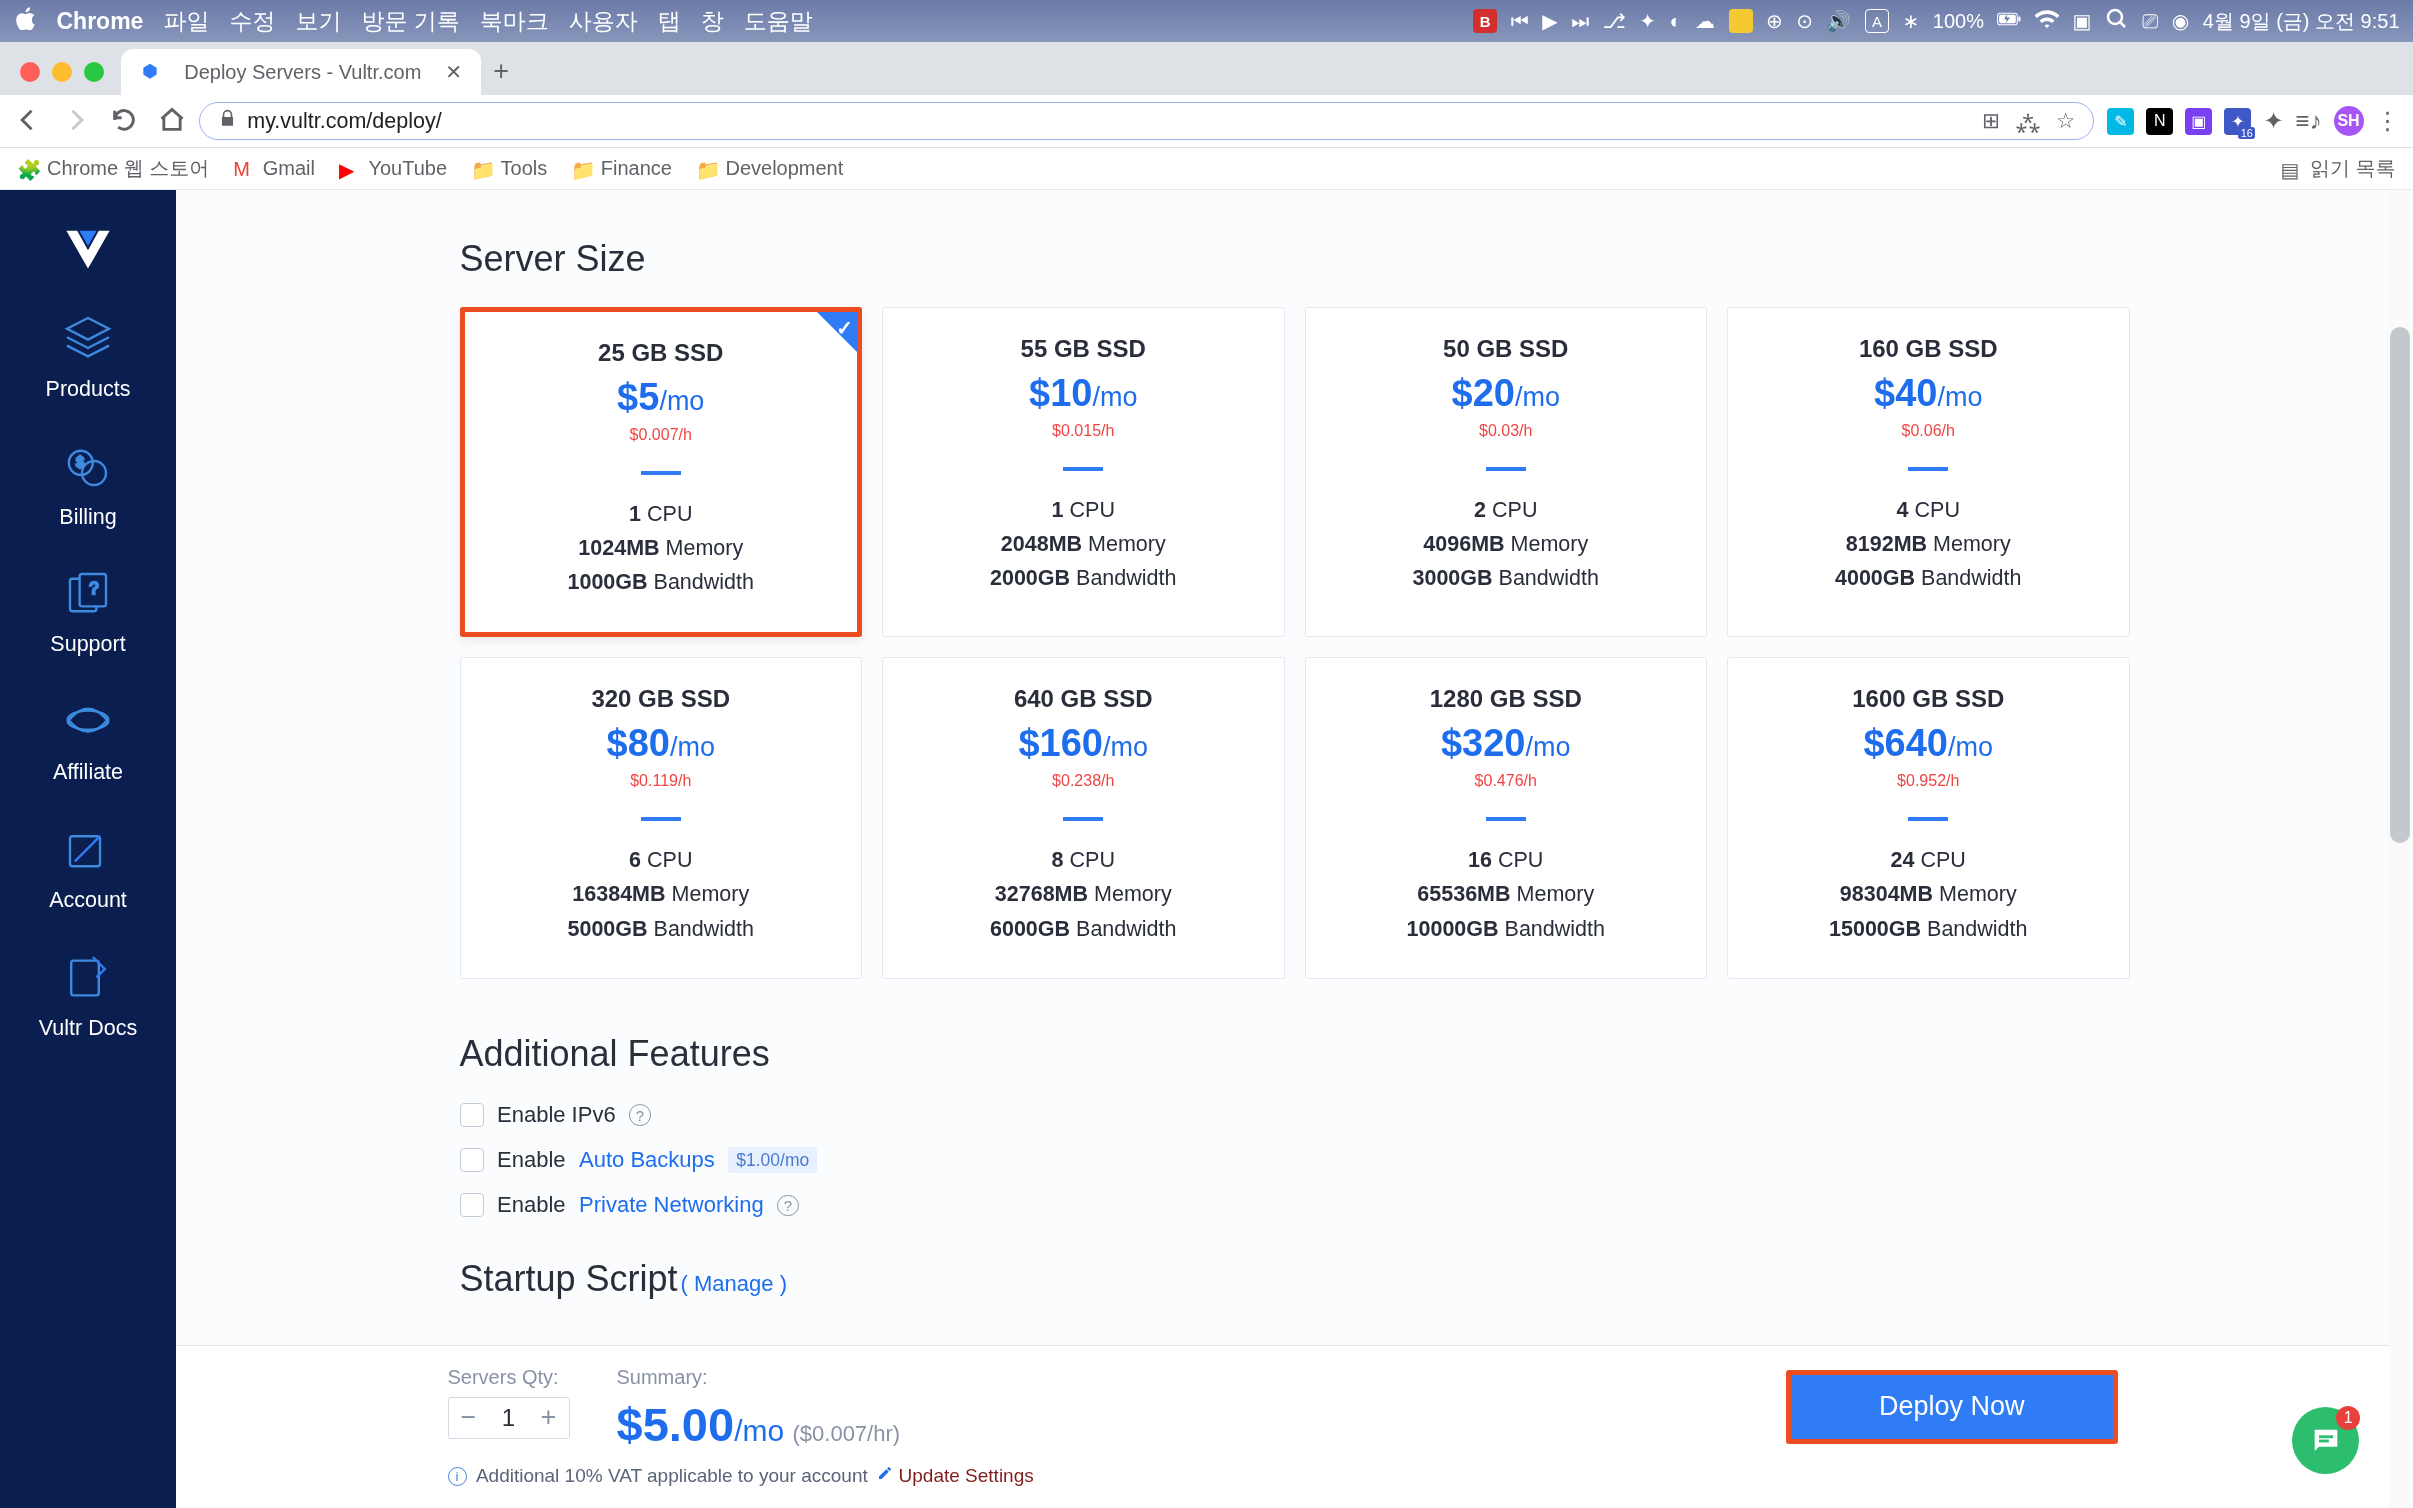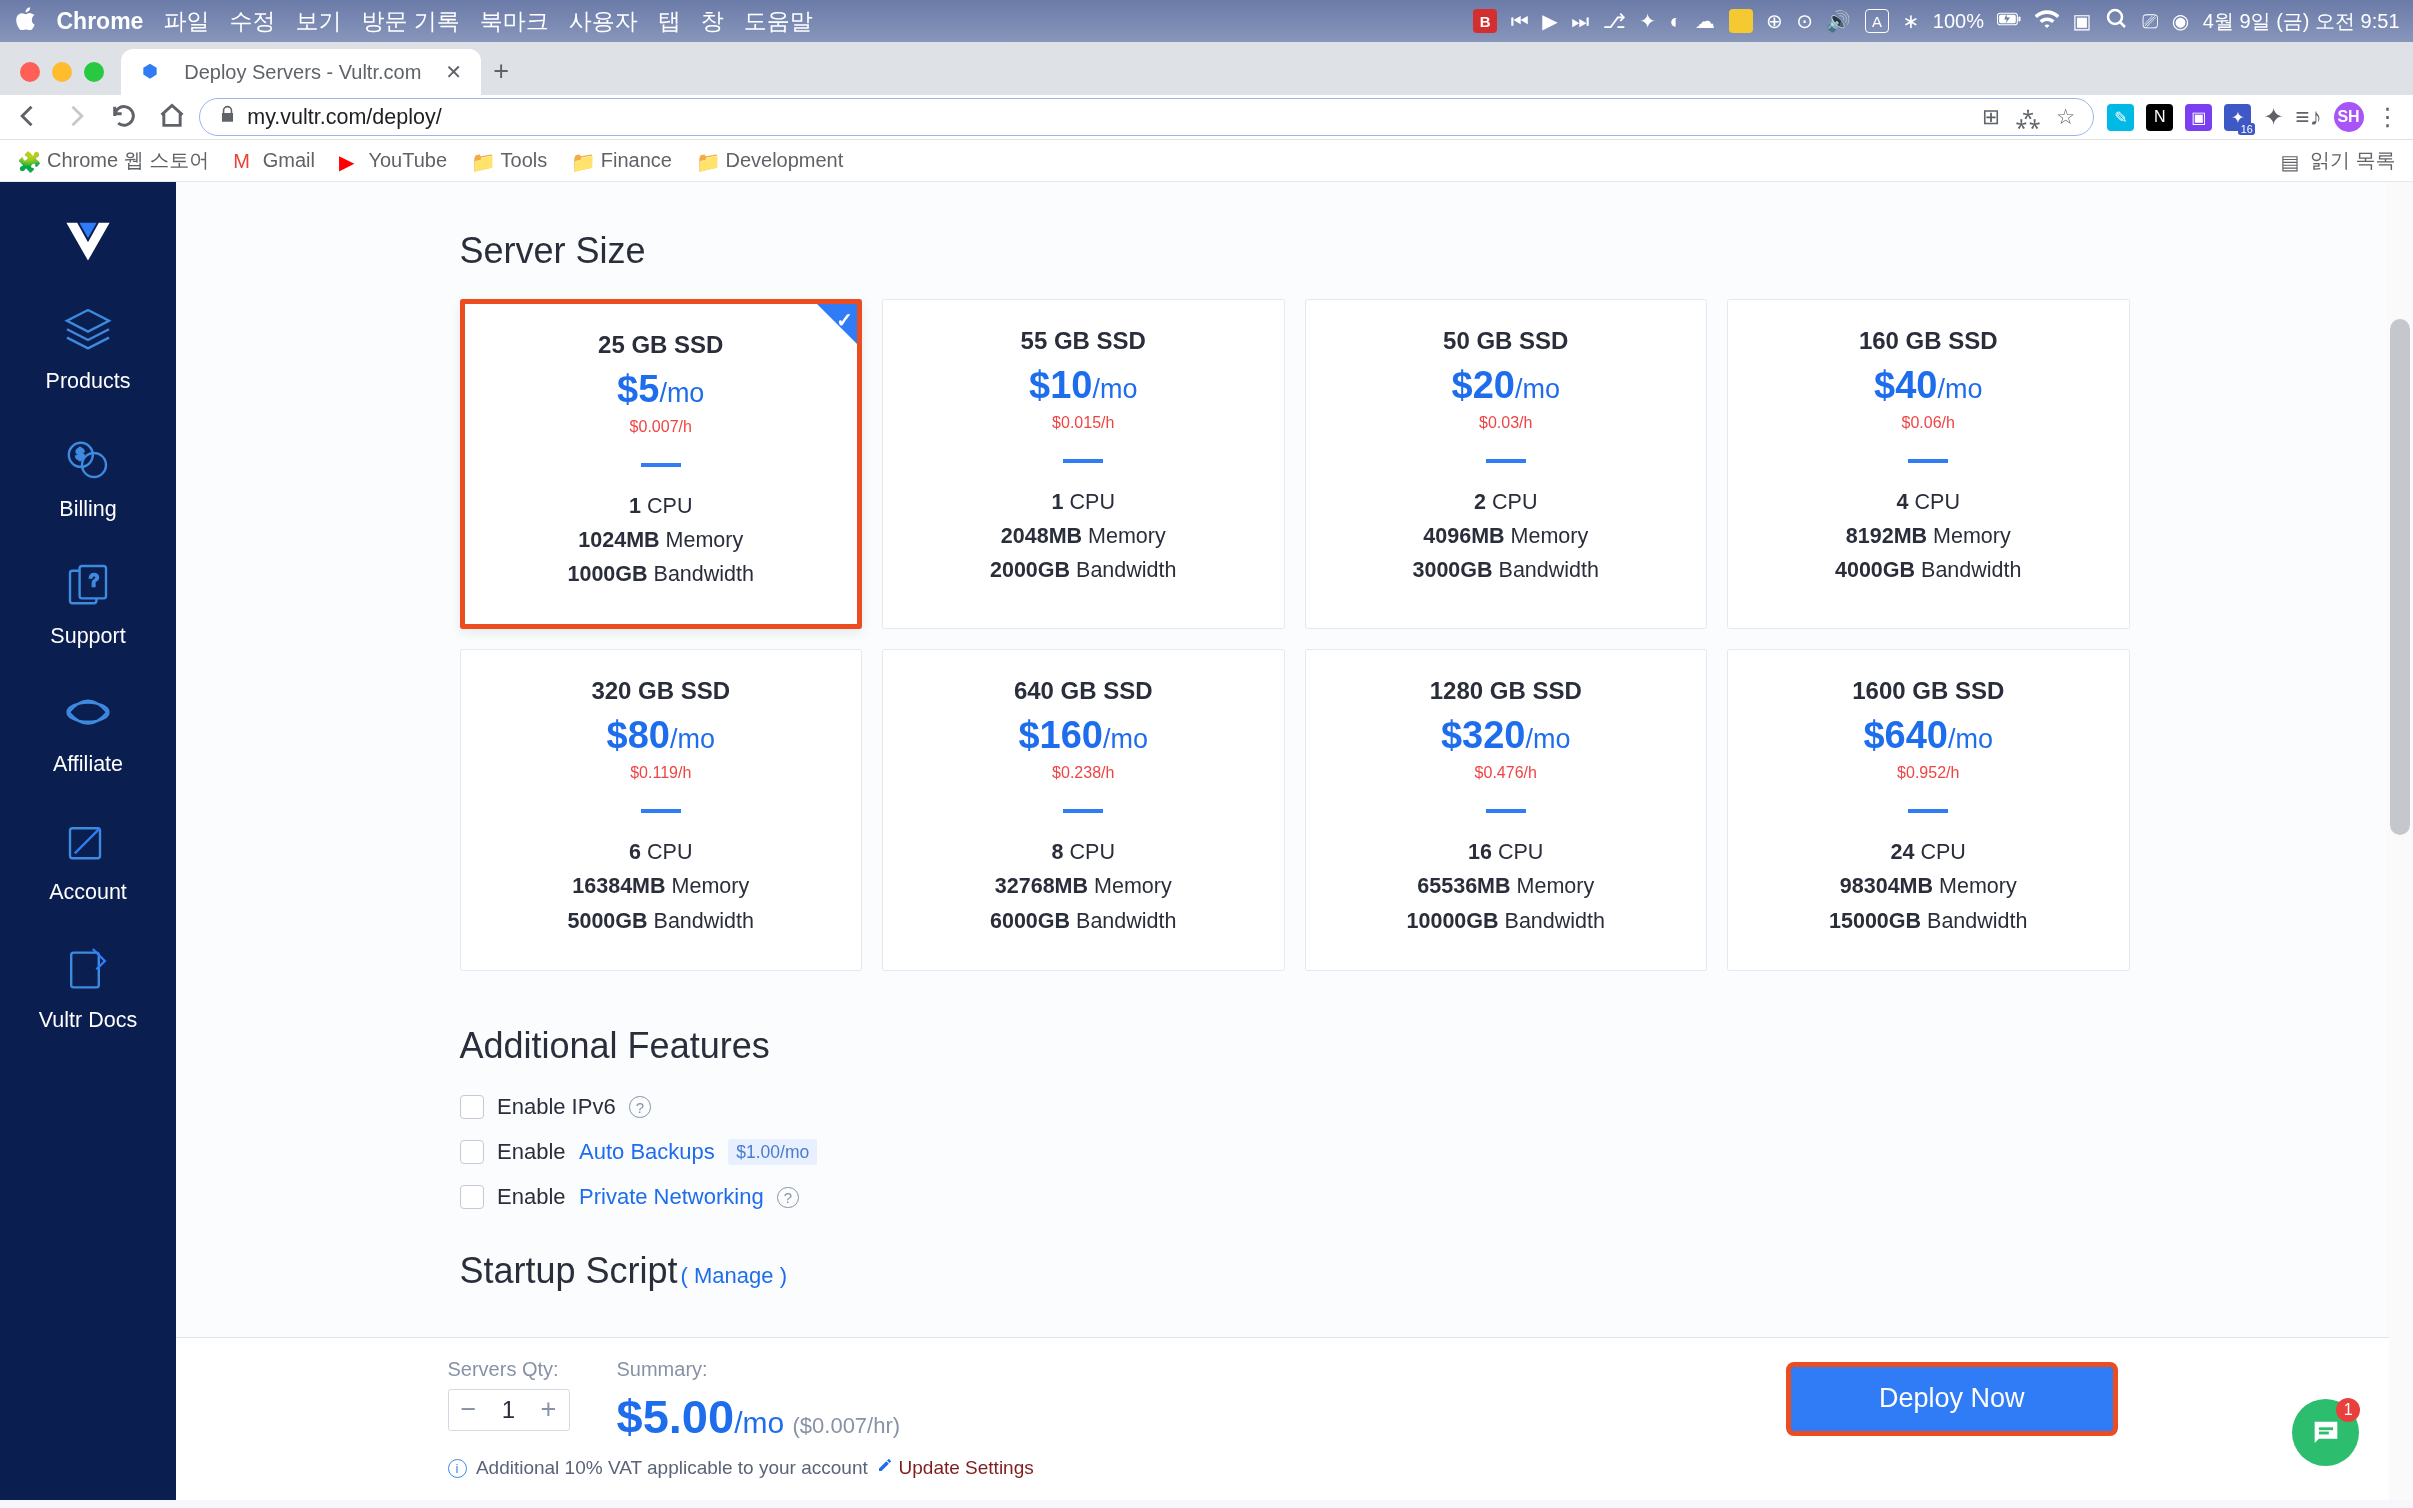--- a/index.html
+++ b/index.html
@@ -9,21 +9,21 @@
 .mb-left .bold{font-weight:700}
 .mb-right{gap:13.5px;font-size:20px}
 .mb-right svg,.mb-right .ico{width:24px;height:24px}
 .chrome-tabs{height:53px;background:#dee1e6;display:flex;align-items:flex-end;padding-left:13.5px}
 .traffic-lights{display:flex;gap:12px;align-items:center;padding:0 17px 13.5px 6.7px}
 .tl{width:20px;height:20px;border-radius:50%}
 .tl.red{background:#ff5f57}.tl.amber{background:#febc2e}.tl.green{background:#28c840}
 .tab{background:#fff;height:46px;border-radius:12px 12px 0 0;display:flex;align-items:center;padding:0 19px;gap:24px;font-size:20px;color:#5f6368;min-width:290px}
 .tab .x{color:#5f6368;margin-left:auto}
 .new-tab{width:40px;text-align:center;font-size:27px;color:#5f6368;padding-bottom:8px}
-.chrome-toolbar{height:45px;background:#fff;display:flex;align-items:center;padding:0 13.5px;gap:13.5px;border-bottom:0.7px solid #e0e0e0}
+.chrome-toolbar{height:53px;background:#fff;display:flex;align-items:center;padding:0 13.5px;gap:13.5px;border-bottom:0.7px solid #e0e0e0}
 .nav-arrows{display:flex;gap:20px;align-items:center;color:#5f6368}
 .nav-arrows svg{width:28px;height:28px}
 .nav-arrows .disabled{opacity:.35}
 .omnibox{flex:1;height:38px;border:1.3px solid #9ab4f0;border-radius:19px;display:flex;align-items:center;padding:0 17.5px;font-size:21.5px;color:#202124;gap:10.8px}
 .omnibox .lock{color:#5f6368}
 .omnibox-icons{display:flex;gap:16px;margin-left:auto;color:#5f6368;align-items:center}
 .ext-icons{display:flex;gap:12px;align-items:center}
 .ext-icons .sq{width:27px;height:27px;border-radius:4px;display:flex;align-items:center;justify-content:center;font-size:16px;color:#fff}
 .avatar{width:30px;height:30px;border-radius:50%;background:#a855f7;color:#fff;display:flex;align-items:center;justify-content:center;font-size:16px;font-weight:600}
 .bookmarks-bar{height:42px;background:#fff;display:flex;align-items:center;padding:0 17.5px;gap:24px;font-size:20px;color:#5f6368;border-bottom:0.7px solid #e8e8e8}
@@ -62,21 +62,21 @@
 .footer-bar{position:absolute;bottom:0;left:176px;right:24px;background:#fff;border-top:0.7px solid #e0e4ec;padding:20px 0 21px}
 .footer-inner{max-width:1670px;margin:0 auto;display:flex;align-items:flex-start;gap:47px}
 .footer-label{font-size:20px;color:#8892a6;margin-bottom:8px}
 .qty-stepper{display:flex;align-items:center;border:1.3px solid #d4dae4;border-radius:2.7px;height:42px}
 .qty-btn{width:40px;text-align:center;color:#8892a6;font-size:27px;line-height:1}
 .qty-val{width:40px;text-align:center;font-size:24px;color:#2a2e3b}
 .summary-price{color:#1e6ded}
 .summary-price .amt{font-size:47px;font-weight:700}
 .summary-price .per{font-size:30px}
 .summary-price .hr{color:#8892a6;font-size:22px}
-.deploy-btn{margin-left:auto;background:#2f7cf6;color:#fff;font-size:27px;font-weight:400;padding:0 88px;height:74px;border:5.4px solid #eb4d20;border-radius:8px;display:flex;align-items:center;margin-top:4px}
+.deploy-btn{margin-left:auto;background:#2f7cf6;color:#fff;font-size:27px;font-weight:400;padding:0 88px;height:74px;border:5.4px solid #eb4d20;border-radius:3px;display:flex;align-items:center;margin-top:4px}
 .vat-row{max-width:1670px;margin:13.5px auto 0;font-size:19px;color:#5a6378;display:flex;align-items:center;gap:9.4px}
 .vat-row .info{width:19px;height:19px;border:1.3px solid #3e8adf;border-radius:50%;color:#3e8adf;display:flex;align-items:center;justify-content:center;font-size:13.5px}
 .vat-row .upd{color:#7f1d1d;display:flex;gap:5.4px}
 .chat-fab{position:absolute;bottom:34px;right:54px;width:67px;height:67px;border-radius:50%;background:#2dbd6e;display:flex;align-items:center;justify-content:center}
 .chat-fab .badge{position:absolute;top:-1.3px;right:-1.3px;width:24px;height:24px;border-radius:50%;background:#e8413d;color:#fff;font-size:16px;display:flex;align-items:center;justify-content:center}
 .scrollbar{position:absolute;right:0;top:0;width:25.6px;height:100%;background:#fafafa}
 .scrollbar .thumb{position:absolute;right:2.7px;top:137px;width:20px;height:516px;background:#c4c7cc;border-radius:12px}
 </style>
 </head>
 <body>

